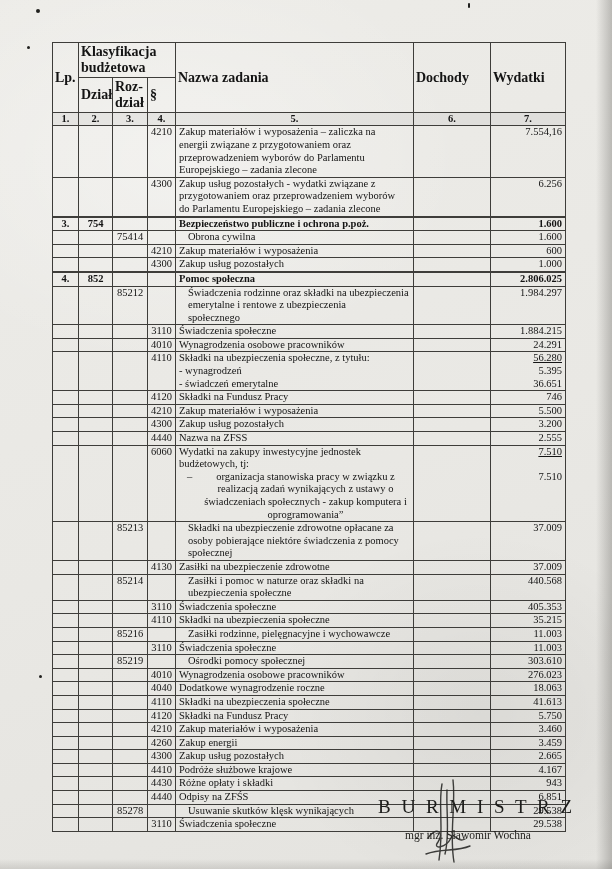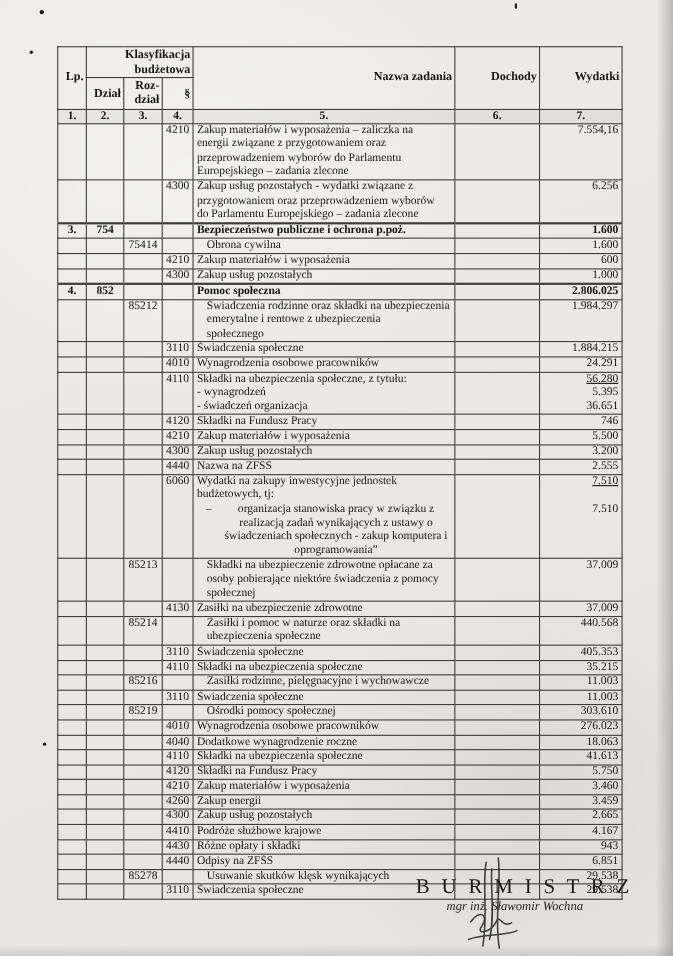--- a/index.html
+++ b/index.html
@@ -26,43 +26,43 @@
   }
   table.budget th, table.budget td{
     border:1px solid #3e3d3a;
     padding:0 3px;
     font-size:10.5px;
     line-height:1.2;
     vertical-align:top;
     overflow:hidden;
   }
   table.budget th{
-    font-weight:bold;text-align:right;vertical-align:middle;
-    font-size:11px;line-height:1.15;padding:1px 2px;
+    font-weight:bold;text-align:left;vertical-align:middle;
+    font-size:14px;line-height:1.15;padding:1px 2px;
   }
   tr.hdr-top{height:28px;}
   tr.hdr-sub{height:26px;}
   tr.num-row td{
     font-weight:bold;text-align:center;background:rgba(0,0,0,0.045);
     height:12px;line-height:1.05;
   }
   td.c-lp,td.c-dzial,td.c-rozdzial,td.c-par{text-align:center;}
   td.c-wydatki{text-align:right;}
   tbody tr{height:13px;}
   tr.section td{font-weight:bold;border-top-width:2px;}
   tr.chapter td{}
   tr.chapter td.c-nazwa{padding-left:12px;}
   .u{text-decoration:underline;}
   .dash-line{display:flex;}
   .dash-line .marker{flex:0 0 14px;margin-left:8px;}
   .dash-line .dtext{flex:1;text-align:center;}
 
   .signature{position:absolute;left:378px;top:796px;width:180px;text-align:center;}
   .sig-title{font-size:19px;letter-spacing:3px;color:#1c1c1a;white-space:nowrap;}
-  .sig-name{font-style:italic;font-size:11.5px;color:#23221f;white-space:nowrap;}
+  .sig-name{font-size:11.5px;margin-top:11px;color:#23221f;white-space:nowrap;}
   .scribble{position:absolute;left:398px;top:778px;}
 </style>
 </head>
 <body>
 
 <div class="sheet">
 
   <div class="speck" style="left:36px;top:9px;width:4px;height:4px;"></div>
   <div class="speck" style="left:27px;top:46px;width:3px;height:3px;"></div>
   <div class="speck" style="left:468px;top:3px;width:2px;height:5px;border-radius:2px;"></div>
@@ -206,21 +206,21 @@
           <td class="c-wydatki">24.291</td>
         </tr>
         <tr class="item">
           <td class="c-lp"></td>
           <td class="c-dzial"></td>
           <td class="c-rozdzial"></td>
           <td class="c-par">4110</td>
           <td class="c-nazwa">
             <div>Składki na ubezpieczenia społeczne, z tytułu:</div>
             <div>- wynagrodzeń</div>
-            <div>- świadczeń organizacja</div>
+            <div>- świadczeń emerytalne</div>
           </td>
           <td class="c-dochody"></td>
           <td class="c-wydatki">
             <div class="u">56.280</div>
             <div>5.395</div>
             <div>36.651</div>
           </td>
         </tr>
         <tr class="item">
           <td class="c-lp"></td>

